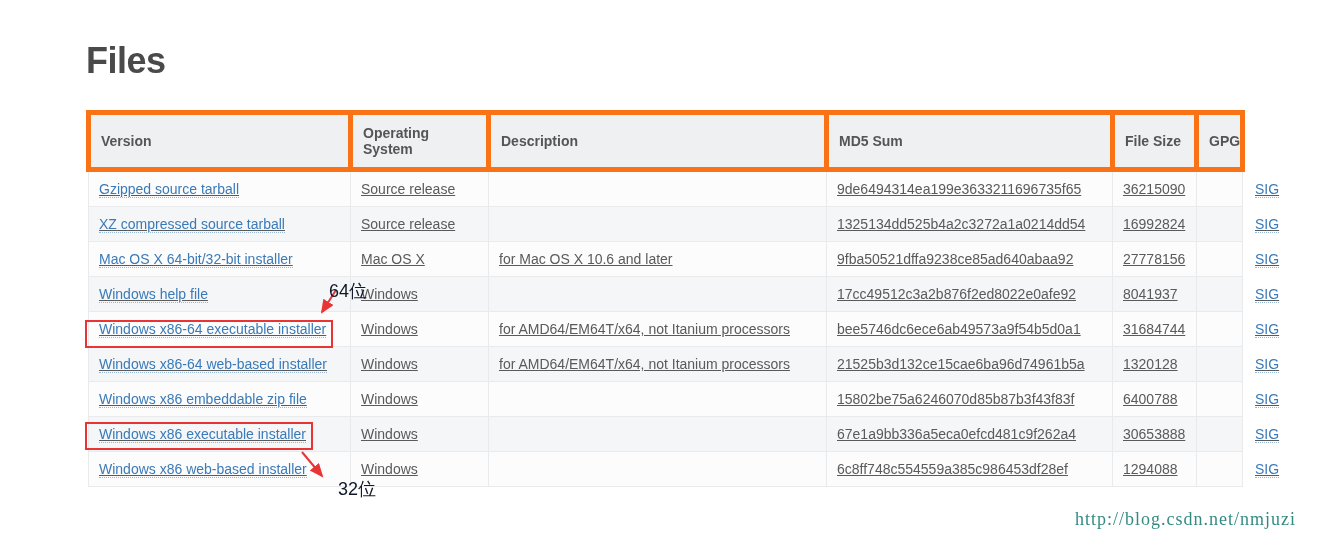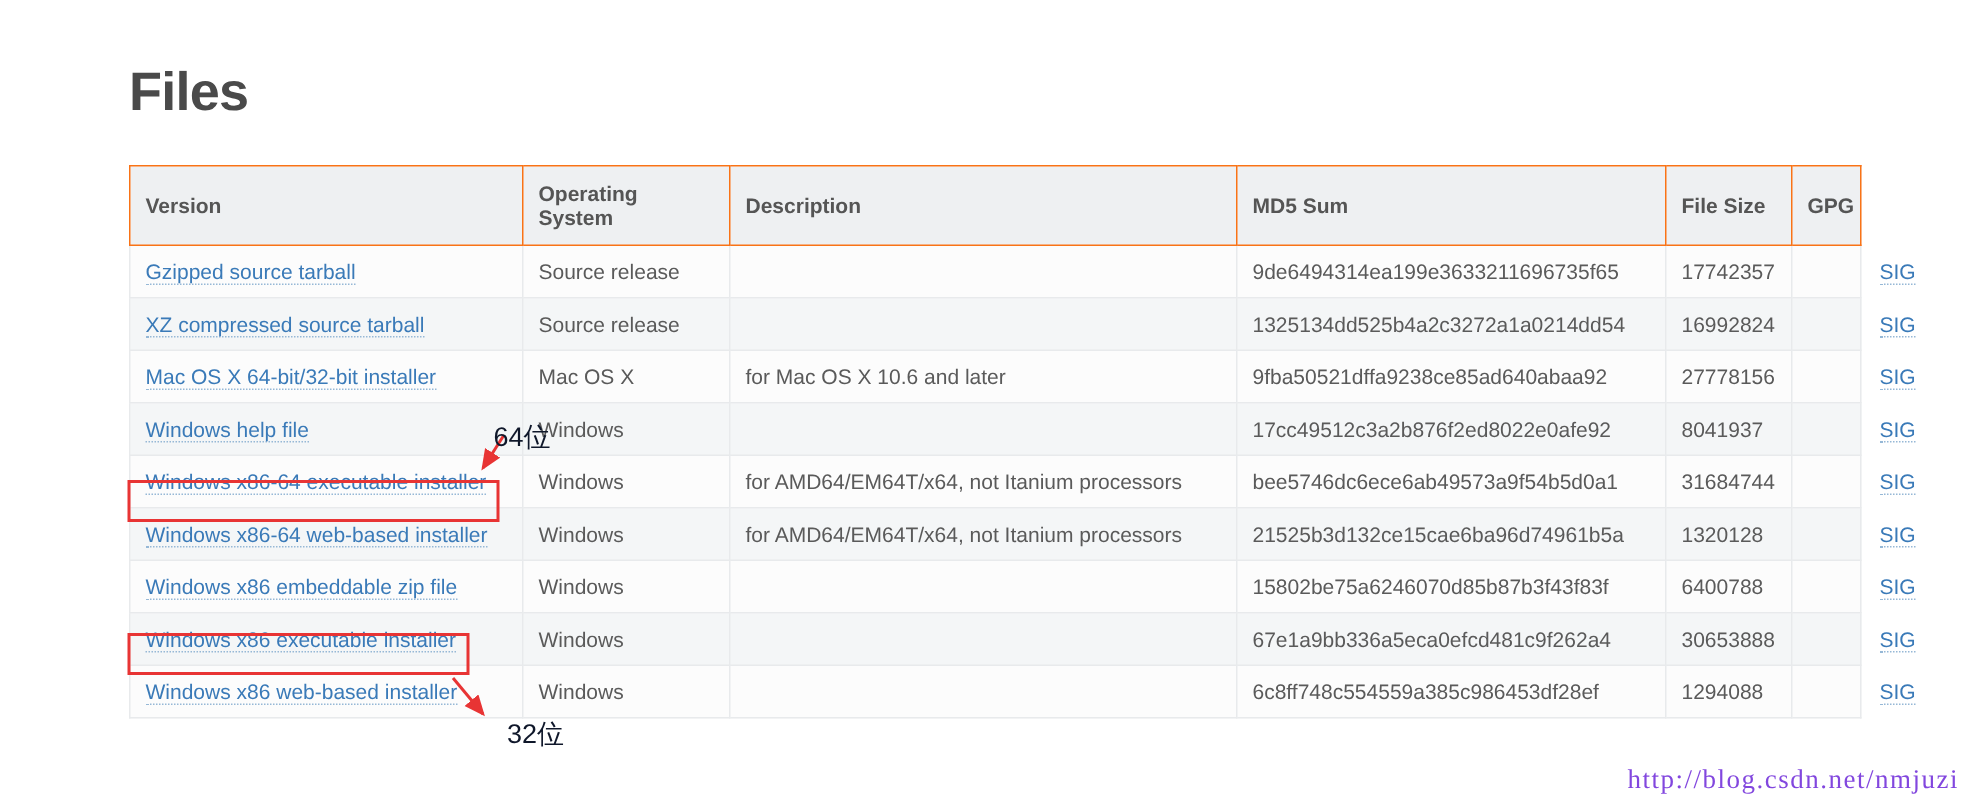--- a/index.html
+++ b/index.html
@@ -29,27 +29,28 @@
     border-collapse: collapse;
     font-size: 14px;
     table-layout: fixed;
   }
   table.files-table th {
     background: #eef0f2;
     color: #555;
     font-weight: 700;
     text-align: left;
     padding: 10px 8px 10px 10px;
-    border: 1px solid #f97316;
+    border: 5px solid #f97316;
   }
   table.files-table td {
     padding: 9px 8px 9px 10px;
     border: 1px solid #e8eaec;
     color: #5a5a5a;
     vertical-align: middle;
+    text-decoration: underline;
   }
   table.files-table tbody tr:nth-child(odd) td {
     background: #fcfcfc;
   }
   table.files-table tbody tr:nth-child(even) td {
     background: #f4f6f7;
   }
   col.c-version { width: 262px; }
   col.c-os      { width: 138px; }
   col.c-desc    { width: 338px; }
@@ -86,23 +87,23 @@
     white-space: nowrap;
     pointer-events: none;
   }
   svg.anno-arrow {
     position: absolute;
     pointer-events: none;
   }
 
   .watermark {
     position: absolute;
-    right: 18px;
+    right: 28px;
     bottom: 10px;
-    color: #6d28d9;
+    color: #0f766e;
     font-size: 18px;
     font-family: Georgia, "Times New Roman", serif;
     letter-spacing: 1px;
     opacity: 0.85;
   }
 </style>
 </head>
 <body>
 
 <div class="page">
@@ -127,21 +128,21 @@
         <th>GPG</th>
       </tr>
     </thead>
     <tbody id="files-tbody">
 
     <tr>
           <td><a class="link">Gzipped source tarball</a></td>
           <td>Source release</td>
           <td></td>
           <td>9de6494314ea199e3633211696735f65</td>
-          <td>17742357</td>
+          <td>36215090</td>
           <td><a class="sig-link">SIG</a></td>
         </tr>
         <tr>
           <td><a class="link">XZ compressed source tarball</a></td>
           <td>Source release</td>
           <td></td>
           <td>1325134dd525b4a2c3272a1a0214dd54</td>
           <td>16992824</td>
           <td><a class="sig-link">SIG</a></td>
         </tr>

